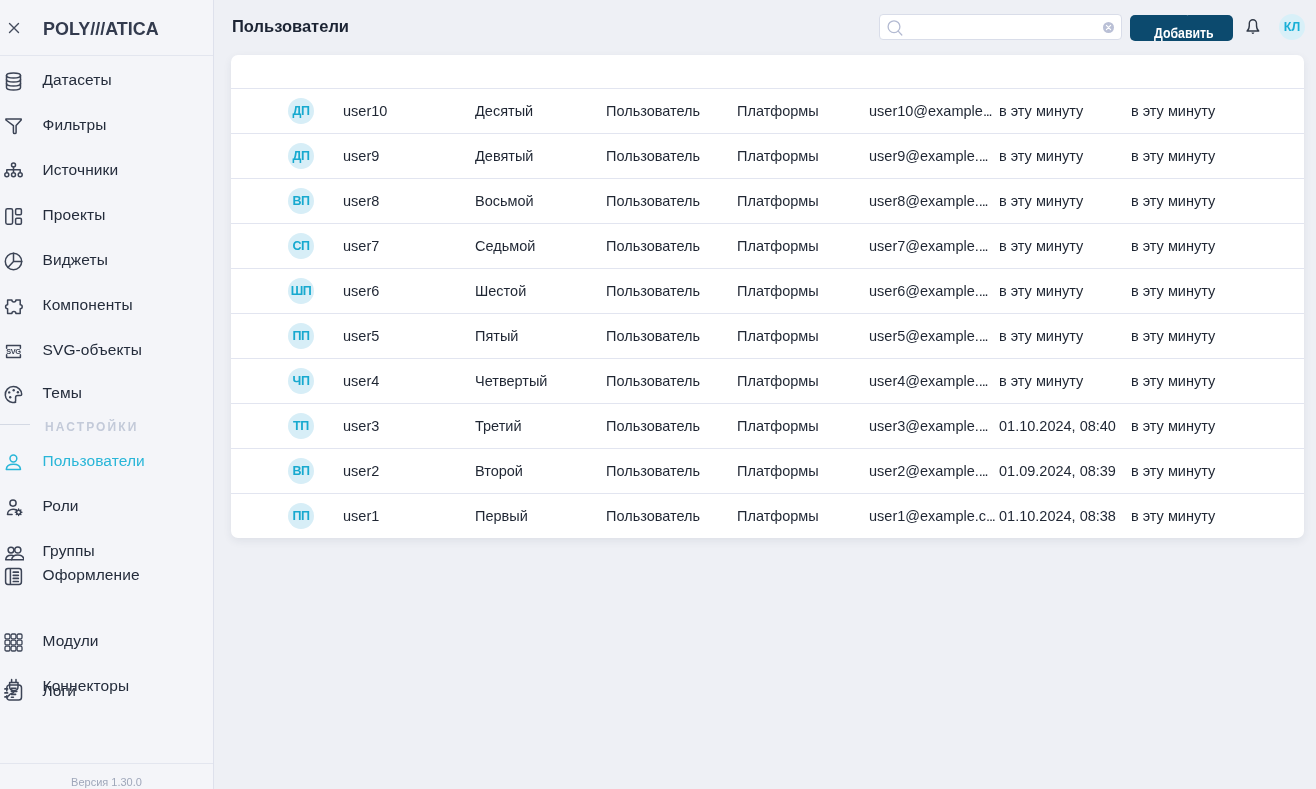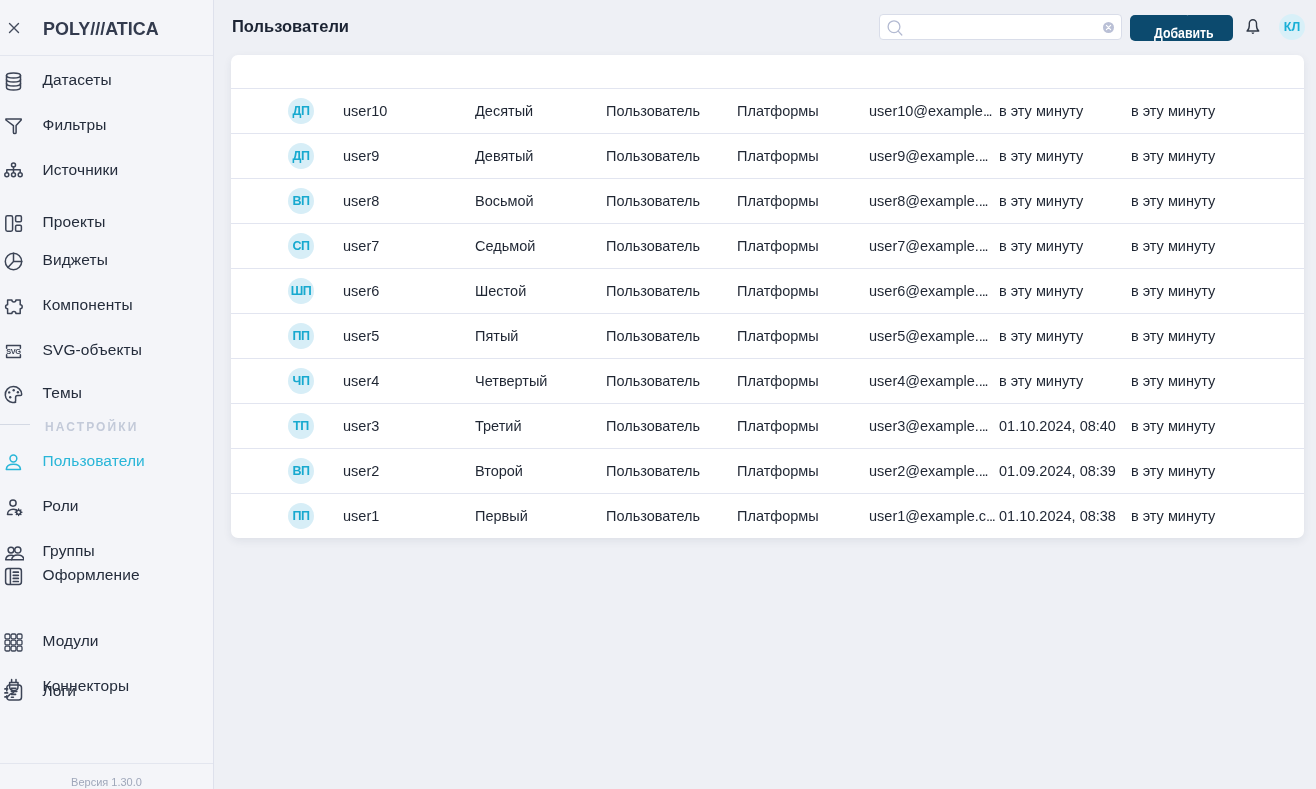--- a/index.html
+++ b/index.html
@@ -136,21 +136,21 @@
     <div class="mitem" style="top:148.5px">
       <svg class="ic" viewBox="0 0 21 21" stroke="#3c4456" stroke-width="1.5" fill="none" stroke-linecap="round" stroke-linejoin="round">
         <circle cx="10.5" cy="4.1" r="2"></circle>
         <path d="M10.5 6.1v2.6M3.8 11.3V8.7h13.4v2.6M10.5 8.7v2.6"></path>
         <circle cx="3.8" cy="13.7" r="2"></circle>
         <circle cx="10.5" cy="13.7" r="2"></circle>
         <circle cx="17.2" cy="13.7" r="2"></circle>
       </svg>
       <div class="lb">Источники</div>
     </div>
-    <div class="mitem" style="top:201px">
+    <div class="mitem" style="top:194px">
       <svg class="ic" viewBox="0 0 21 21" stroke="#3c4456" stroke-width="1.5" fill="none" stroke-linecap="round" stroke-linejoin="round">
         <rect x="2.8" y="2.8" width="6.8" height="15.4" rx="1.6"></rect>
         <rect x="12.6" y="2.8" width="5.8" height="6" rx="1.2"></rect>
         <rect x="12.6" y="12.2" width="5.8" height="6" rx="1.2"></rect>
       </svg>
       <div class="lb">Проекты</div>
     </div>
     <div class="mitem" style="top:238.5px">
       <svg class="ic" viewBox="0 0 21 21" stroke="#3c4456" stroke-width="1.5" fill="none" stroke-linecap="round" stroke-linejoin="round">
         <circle cx="10.5" cy="10.5" r="8.2"></circle>

